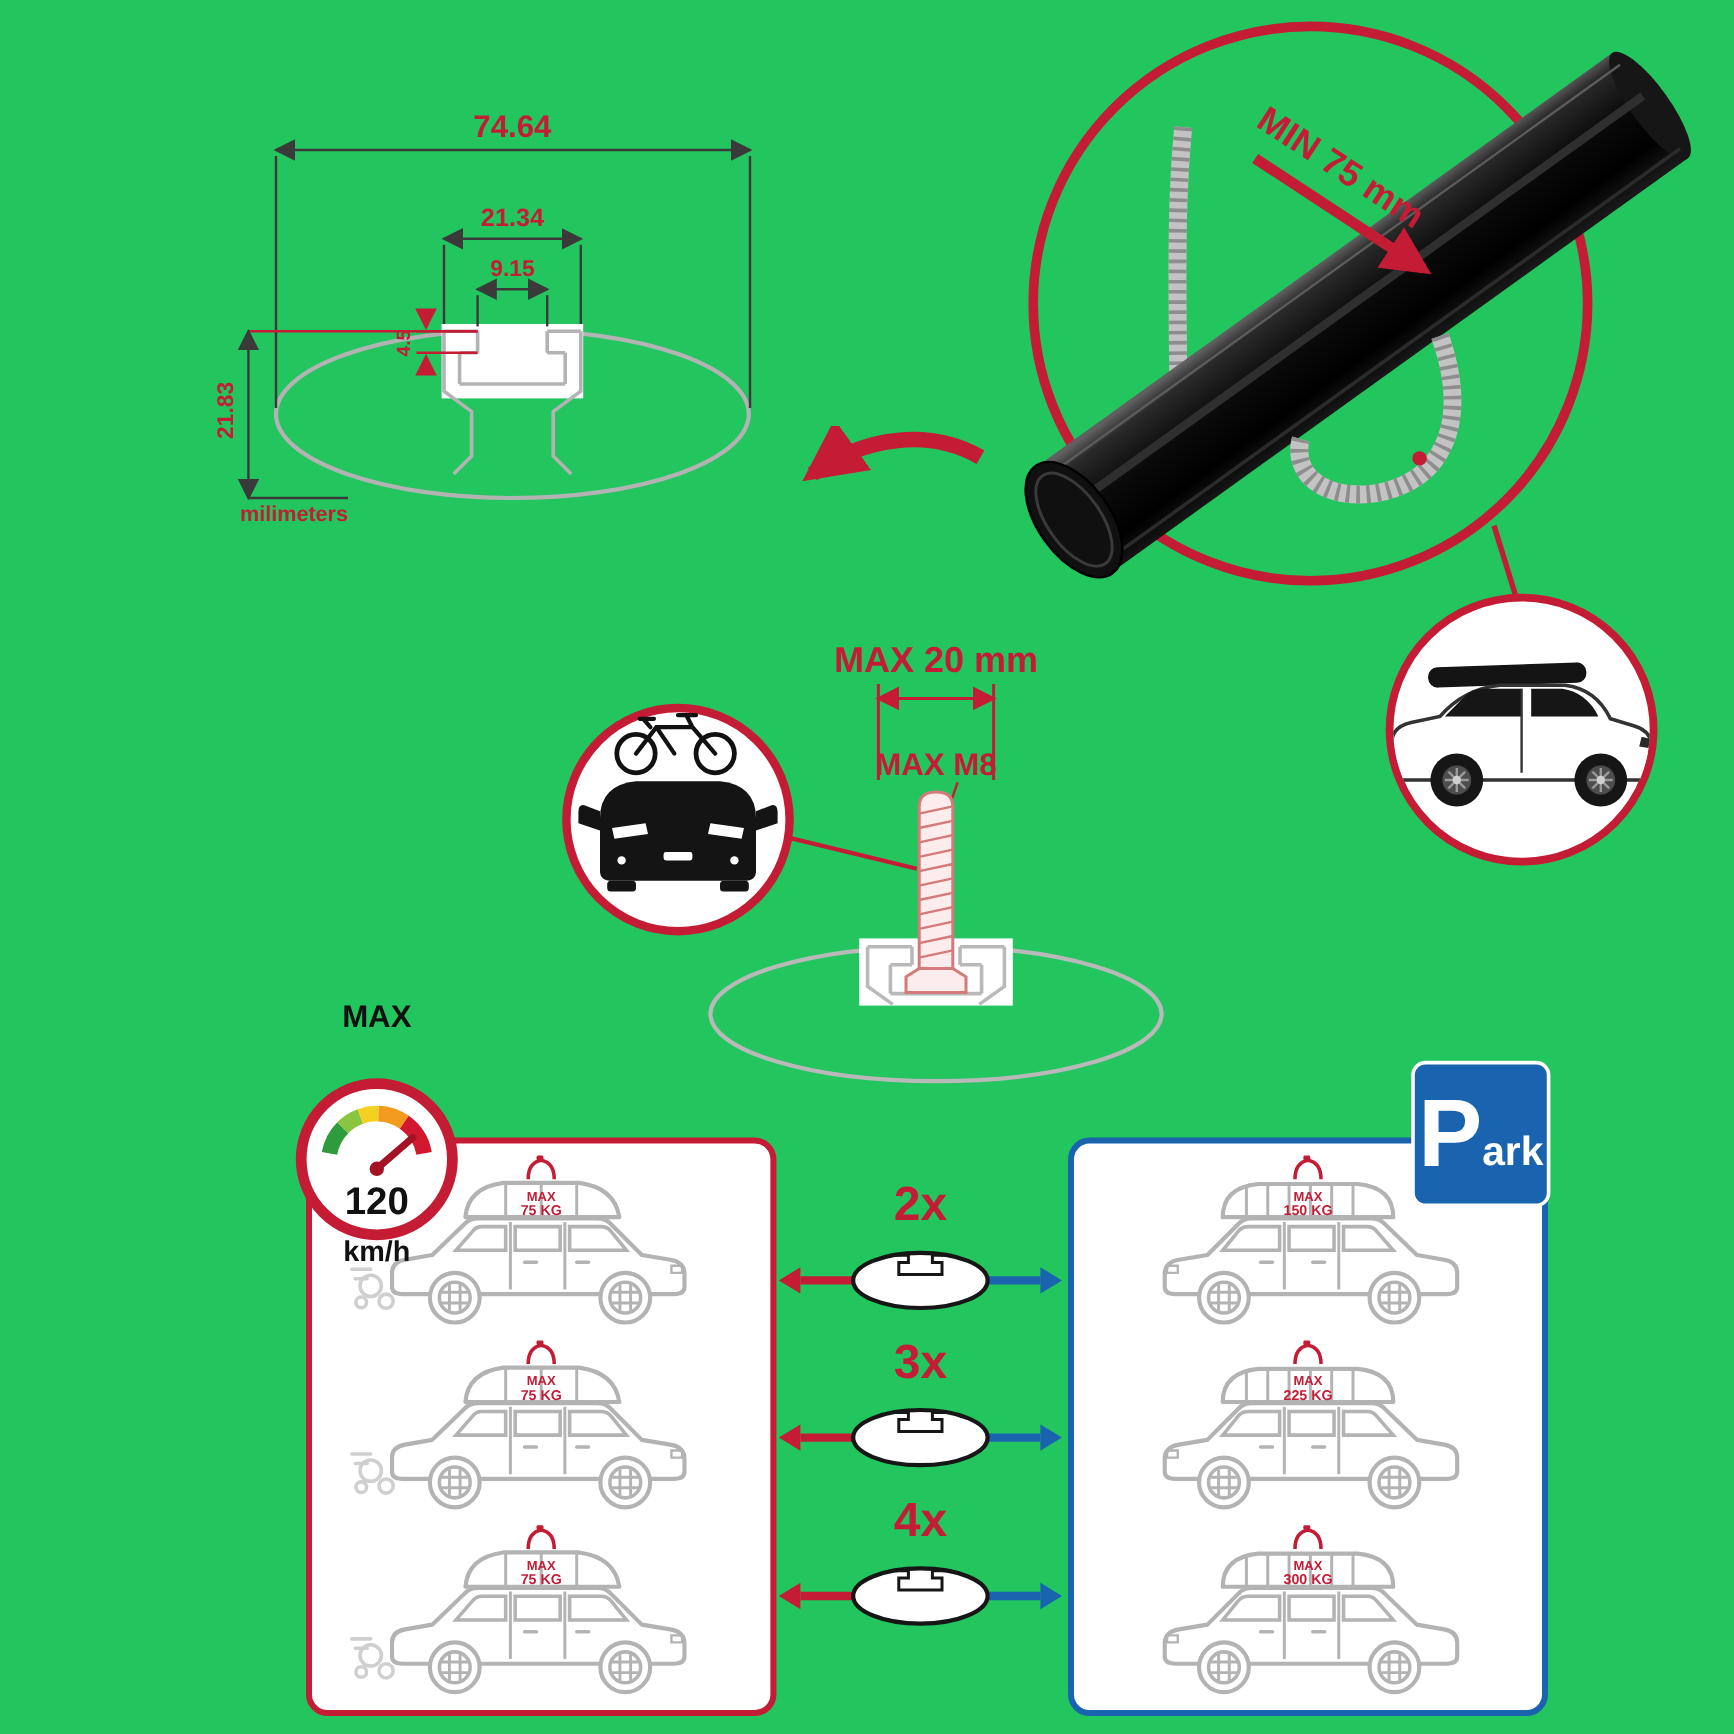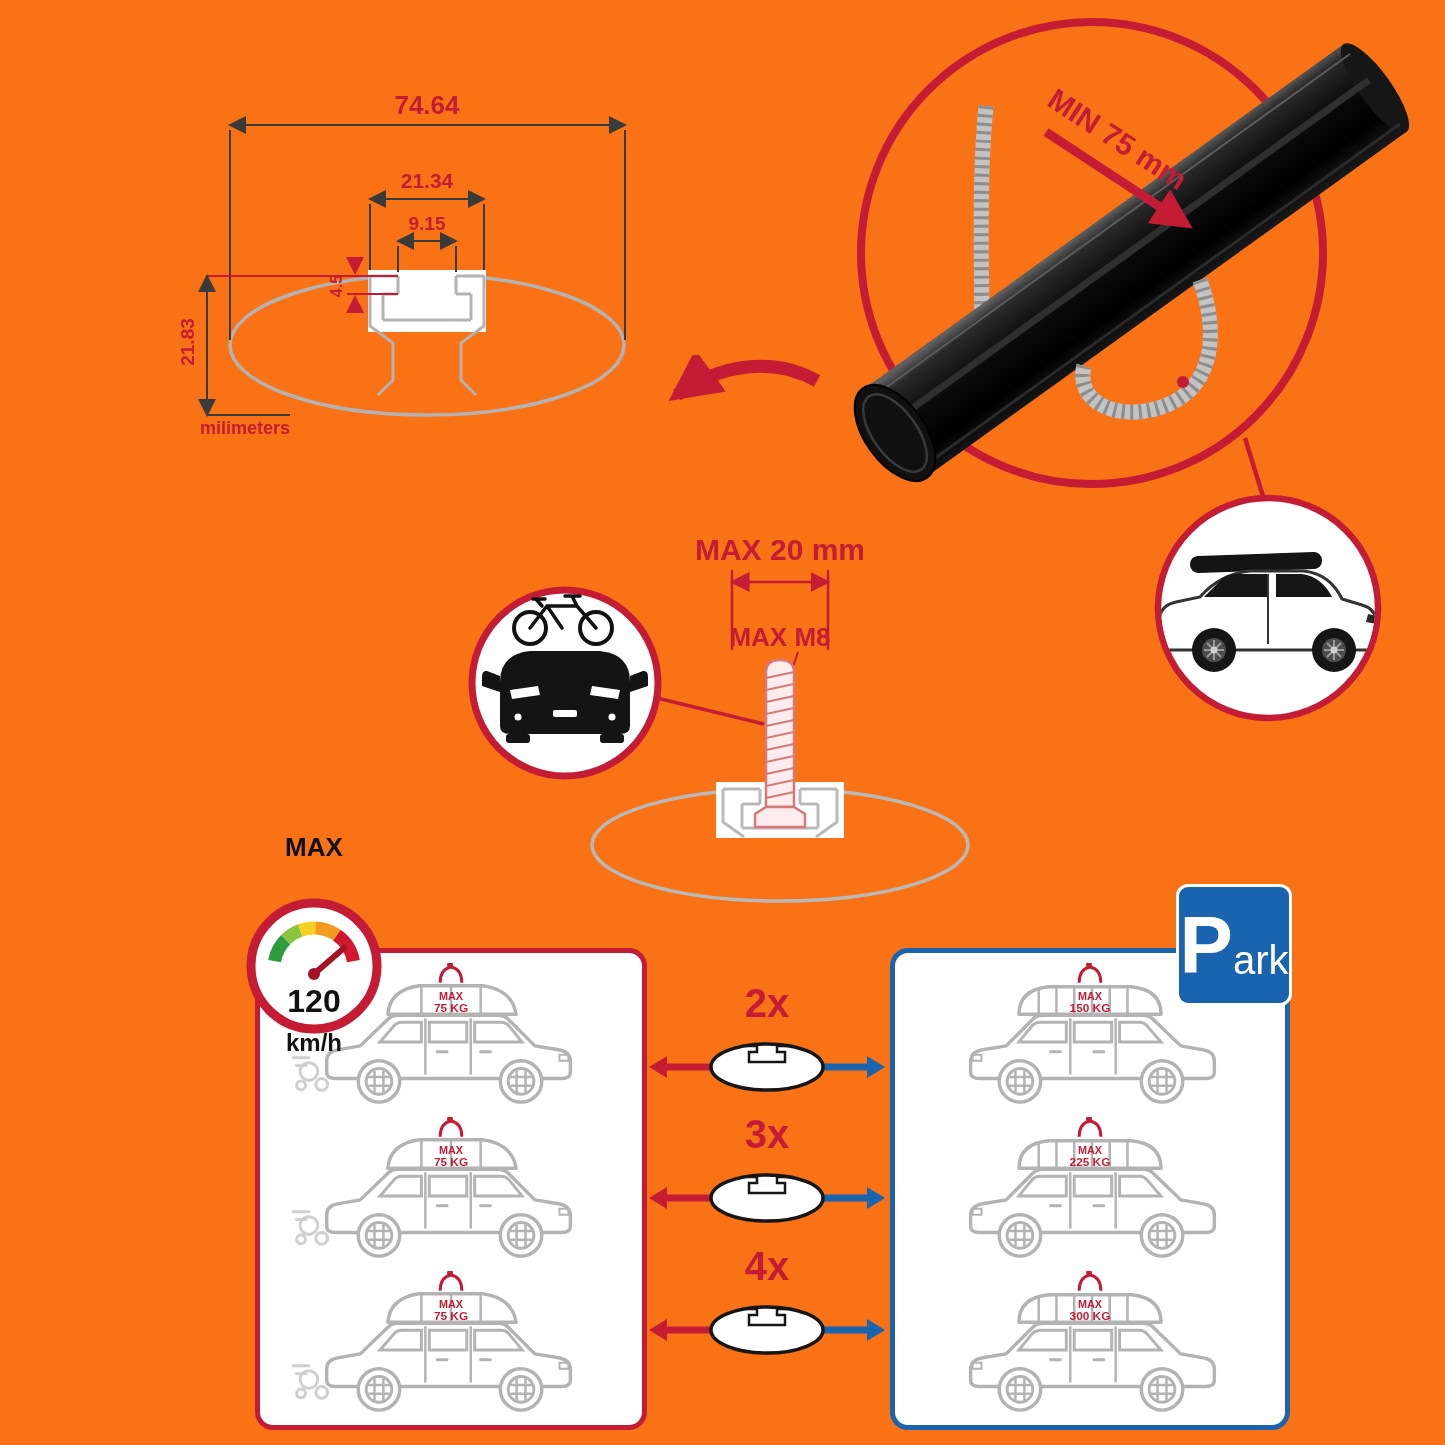--- a/index.html
+++ b/index.html
@@ -1,16 +1,16 @@
 <!DOCTYPE html>
 <html><head>
 <meta charset="utf-8">
 <style>
   html,body{margin:0;padding:0;background:#fff;}
-  #canvas{position:relative;width:1445px;height:1445px;background:#f97316;overflow:hidden;
+  #canvas{position:relative;width:1445px;height:1445px;background:#22c55e;overflow:hidden;
           font-family:"Liberation Sans",sans-serif;}
   .abs{position:absolute;}
   svg text{font-family:"Liberation Sans",sans-serif;}
   
   .dim-label{fill:#c51c35;font-weight:700;font-size:22px;text-anchor:middle;}
   .dim-lg{font-size:26px;} .dim-md{font-size:21px;} .dim-sm{font-size:19px;} .dim-xs{font-size:16px;}
   .units-label{fill:#c51c35;font-weight:700;font-size:18px;text-anchor:middle;}
   .red-big{fill:#c51c35;font-weight:700;font-size:30px;text-anchor:middle;}
   .red-med{fill:#c51c35;font-weight:700;font-size:26px;text-anchor:middle;}
   .blk-max{fill:#111;font-weight:700;font-size:26px;text-anchor:middle;}
@@ -23,21 +23,21 @@
   .panel{box-sizing:border-box;background:#fff;display:flex;flex-direction:column;
          align-items:center;padding-top:10px;gap:6px;border-radius:18px;}
   .panel-red{left:255px;top:948px;width:392px;height:482px;border:5px solid #c51c35;z-index:1;}
   .panel-blue{left:890px;top:948px;width:400px;height:482px;border:5px solid #1a63ae;z-index:1;}
   .car-fig{width:330px;height:148px;}
   
   .park-sign{left:1176px;top:884px;width:116px;height:122px;background:#1a63ae;border:3px solid #fff;
              border-radius:12px;display:flex;align-items:center;justify-content:center;
              color:#fff;z-index:3;box-sizing:border-box;}
   .park-p{font-size:80px;font-weight:700;line-height:1;}
-  .park-ark{font-size:40px;font-weight:400;margin-top:30px;}
+  .park-ark{font-size:34px;font-weight:700;margin-top:30px;}
   .z2{z-index:2;} .z4{z-index:4;}
 </style>
 </head>
 <body>
 
 <div id="canvas">
 
   <svg width="0" height="0" class="abs" aria-hidden="true">
     <defs>
       <g id="car-outline">

